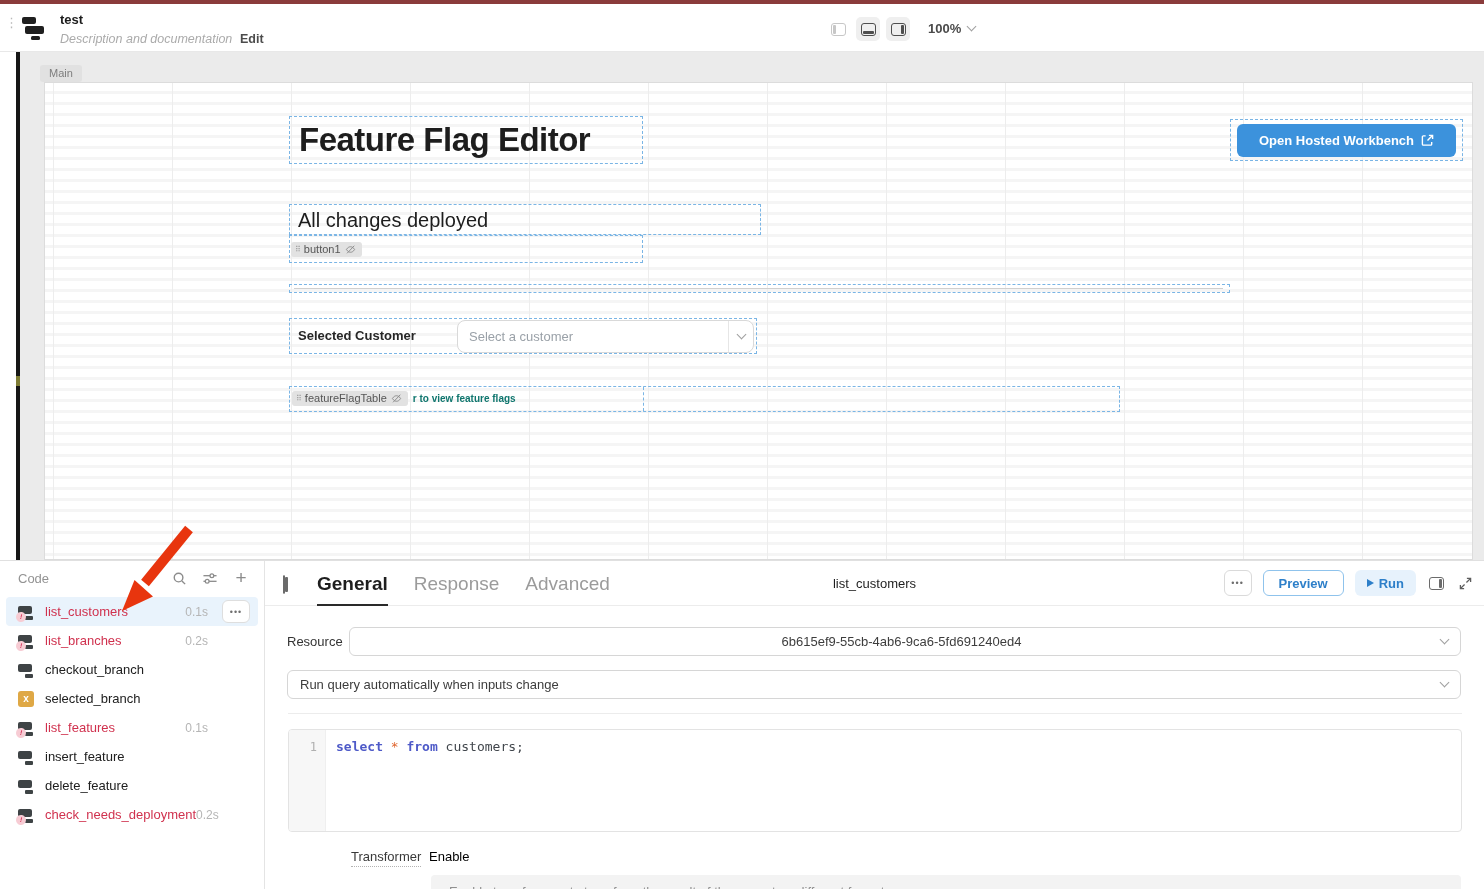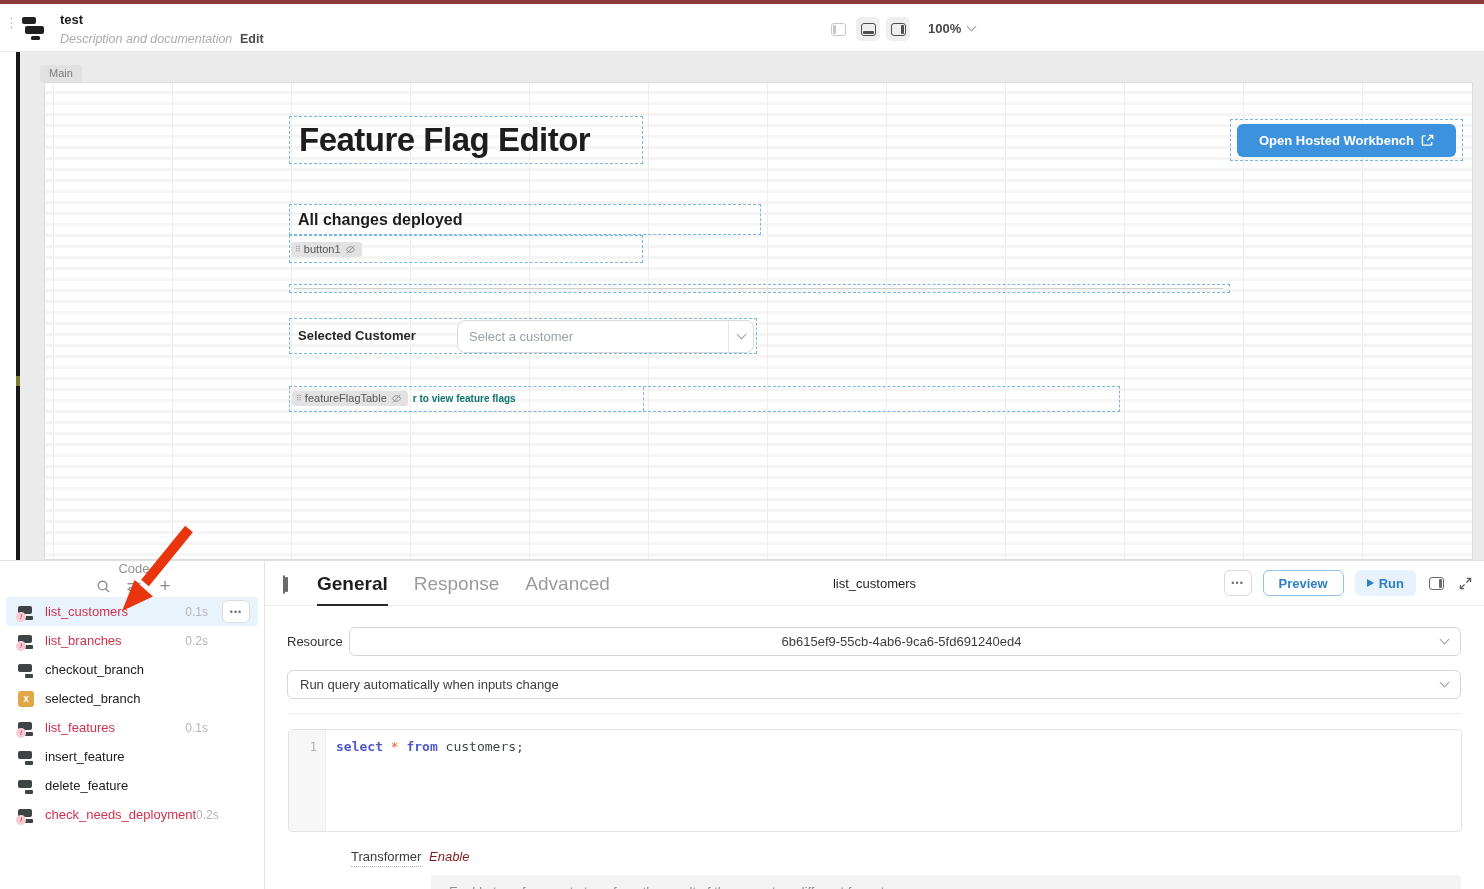--- a/index.html
+++ b/index.html
@@ -43,37 +43,37 @@
     background-image:
       repeating-linear-gradient(to right, #ededed 0 1px, transparent 1px 119px),
       repeating-linear-gradient(to bottom, #ffffff 0 8px, #f5f5f5 8px 11px);
     background-position: 8px 0, 0 0; }
   .dashed { position:absolute; border:1px dashed #7ab5e5; }
   .h1-txt { font-size:33px; font-weight:800; color:#1d1d1d; line-height:46px; padding-left:9px;
     letter-spacing:-0.5px; white-space:nowrap; }
   .wb-btn { position:absolute; left:6px; top:4px; width:219px; height:33px; background:#3c92dc; border:none;
     border-radius:6px; color:#fff; font-size:13px; font-weight:bold; display:flex; align-items:center;
     justify-content:center; gap:7px; cursor:pointer; font-family:"Liberation Sans",sans-serif; }
-  .status-txt { font-size:16px; font-weight:bold; color:#1d1d1d; line-height:30px; padding-left:8px; }
+  .status-txt { font-size:20px; font-weight:normal; color:#1d1d1d; line-height:30px; padding-left:8px; }
   .tag { display:inline-flex; align-items:center; gap:4px; background:#e2e2e2; border-radius:3px;
     padding:1px 6px 2px 4px; font-size:11px; color:#565656; }
   .tag .grip { font-size:8px; color:#9a9a9a; letter-spacing:-1px; }
   .divline { position:absolute; left:4px; right:6px; top:3px; height:1px; background:#cfcfcf; }
   .field-label { font-size:13px; font-weight:bold; color:#262626; line-height:34px; padding-left:8px; }
   .cust-select { position:absolute; left:167px; top:1px; width:297px; height:33px; background:#fff;
     border:1px solid #d9d9d9; border-radius:8px; display:flex; align-items:center; cursor:pointer; }
   .cust-select .ph { flex:1; font-size:13px; color:#9aa1a8; padding-left:11px; }
   .cust-select .dd { width:25px; height:100%; border-left:1px solid #e6e6e6; display:flex; align-items:center; justify-content:center; }
   .tbl-row-text { font-size:10px; font-weight:bold; color:#0f766e; }
 
   
   .bottom { position:absolute; left:0; top:560px; width:1484px; height:329px; display:flex; background:#fff;
     border-top:1px solid #e0e0e0; }
   .code-panel { width:265px; height:100%; border-right:1px solid #e4e4e4; background:#fff; position:relative; }
-  .cp-header { height:34px; display:flex; align-items:center; padding:0 14px 0 18px;flex-direction:column; }
+  .cp-header { height:34px; display:flex; align-items:center; padding:0 14px 0 18px; }
   .cp-title { font-size:13px; color:#939393; flex:1; }
   .cp-icons { display:flex; align-items:center; gap:13px; }
   .icon-btn { width:18px; height:18px; display:flex; align-items:center; justify-content:center; cursor:pointer; }
   .plus { font-size:19px; color:#8c8c8c; font-weight:400; line-height:16px; }
   .cp-list { padding:2px 6px 0; }
   .cp-row { height:29px; display:flex; align-items:center; border-radius:4px; padding:0 10px 0 12px;
     position:relative; cursor:pointer; }
   .cp-row.selected { background:#e9f3fc; }
   .qicon { width:17px; height:16px; position:relative; flex:none; }
   .qicon .m { position:absolute; left:0; top:2px; width:14px; height:8px; background:#3e4345; border-radius:2px; }
@@ -117,21 +117,21 @@
   .qp-divider { position:absolute; left:23px; width:1174px; height:1px; background:#ececec; }
   .sql-editor { position:absolute; left:23px; top:168px; width:1174px; height:103px; border:1px solid #e3e3e3;
     border-radius:4px; background:#fff; display:flex; overflow:hidden; }
   .sql-gutter { width:37px; background:#f7f7f7; border-right:1px solid #efefef; text-align:right;
     padding:10px 8px 0 0; font-family:"DejaVu Sans Mono",monospace; font-size:12px; color:#b0b0b0; }
   .sql-code { flex:1; padding:9px 0 0 10px; font-family:"DejaVu Sans Mono",monospace; font-size:13px; color:#41464c; }
   .tok-kw { color:#4e5ac8; font-weight:bold; }
   .tok-op { color:#e0662f; }
   .transformer-label { position:absolute; left:86px; top:288px; font-size:13px; color:#3a3a3a;
     border-bottom:1px dotted #b3b3b3; padding-bottom:2px; }
-  .transformer-enable { position:absolute; left:164px; top:288px; font-size:13px; color:#7f1d1d; font-weight:500; cursor:pointer;font-style:italic; }
+  .transformer-enable { position:absolute; left:164px; top:288px; font-size:13px; color:#000000; font-weight:500; cursor:pointer; }
   .transformer-hint { position:absolute; left:166px; top:314px; width:1030px; height:60px; background:#f3f3f3;
     border-radius:4px; padding:9px 0 0 18px; font-size:13px; color:#8f8f8f; }
 
   .arrow-overlay { position:absolute; left:95px; top:523px; width:115px; height:100px; z-index:60; pointer-events:none; }
 </style>
 </head>
 <body>
 
 <div class="topbar"></div>
 

